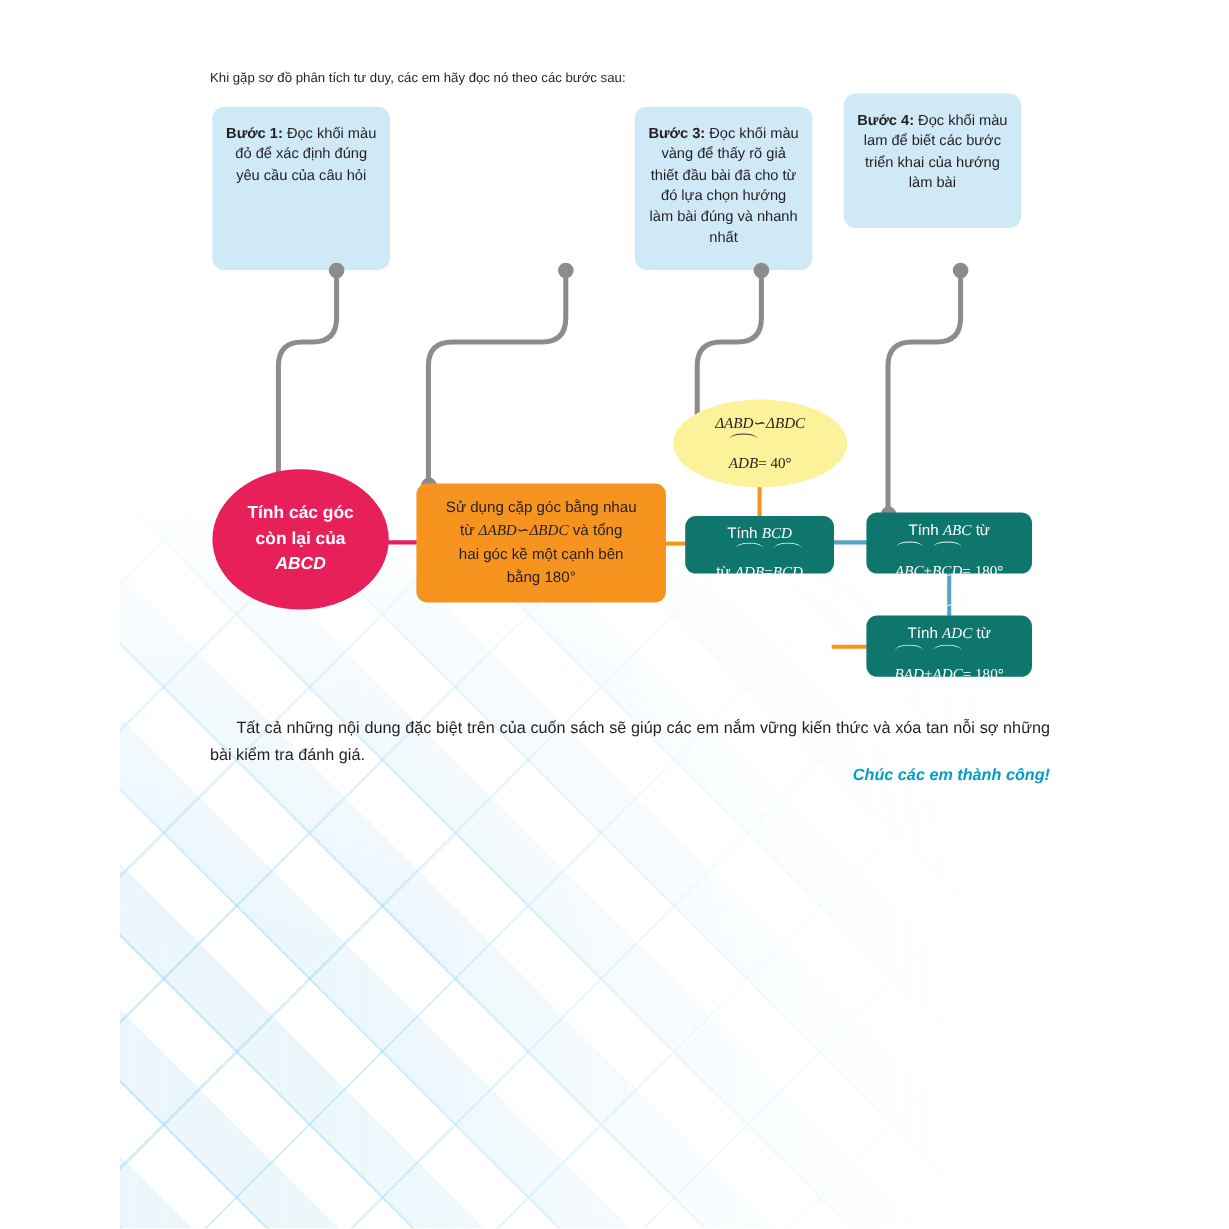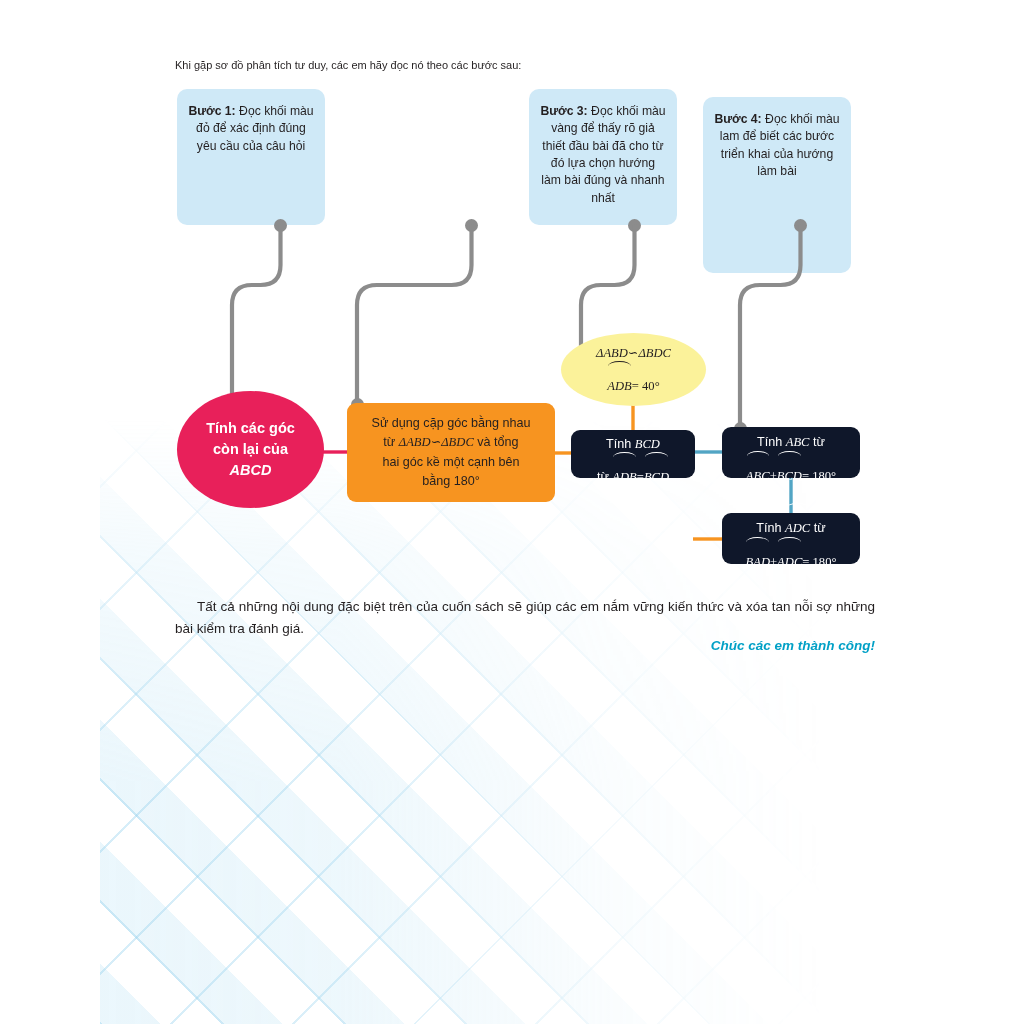--- a/index.html
+++ b/index.html
@@ -80,21 +80,21 @@
   }
 
   .node-yellow{
     background:#fbf29a;border-radius:50%;
     color:#231f20;font-size:12.6px;line-height:1.6;
   }
   .node-yellow.y1{left:561px;top:333px;width:145px;height:73px;}
   .node-yellow.y2{left:573px;top:513px;width:122px;height:52px;}
 
   .node-blue{
-    background:#0f172a;border-radius:9px;
+    background:#0f766e;border-radius:9px;
     color:#ffffff;font-size:12.6px;line-height:1.62;padding:3px 6px;
   }
   .node-blue.b1{left:571px;top:430px;width:124px;height:48px;}
   .node-blue.b2{left:722px;top:427px;width:138px;height:51px;}
   .node-blue.b3{left:722px;top:513px;width:138px;height:51px;}
 
   
   .m{font-style:italic;font-family:"Liberation Serif","DejaVu Serif",serif;}
   .mr{font-family:"Liberation Serif","DejaVu Serif",serif;}
   .ang{position:relative;display:inline-block;font-style:italic;font-family:"Liberation Serif","DejaVu Serif",serif;padding-top:13px;}
@@ -122,21 +122,21 @@
   <div class="dot" style="left:274px;top:219px;"></div>
 
   <div class="dot" style="left:465px;top:219px;"></div>
 
   <div class="step" style="left:529px;top:89px;height:136px;">
     <b>Bước 3:</b>
     <span>Đọc khối màu vàng để thấy rõ giả thiết đầu bài đã cho từ đó lựa chọn hướng làm bài đúng và nhanh nhất</span>
   </div>
   <div class="dot" style="left:628px;top:219px;"></div>
 
-  <div class="step" style="left:703px;top:97px;height:176px;">
+  <div class="step" style="left:703px;top:78px;height:112px;">
     <b>Bước 4:</b>
     <span>Đọc khối màu lam để biết các bước triển khai của hướng làm bài</span>
   </div>
   <div class="dot" style="left:794px;top:219px;"></div>
 
   <svg class="links" viewBox="0 0 1024 1024">
 
     <path d="M280.5,226 L280.5,265 Q280.5,285 260.5,285 L252,285 Q232,285 232,305 L232,415" fill="none" stroke="#8c8c8c" stroke-width="4.2" stroke-linecap="round"></path>
 
     <path d="M471.5,226 L471.5,265 Q471.5,285 451.5,285 L377,285 Q357,285 357,305 L357,410" fill="none" stroke="#8c8c8c" stroke-width="4.2" stroke-linecap="round"></path>

